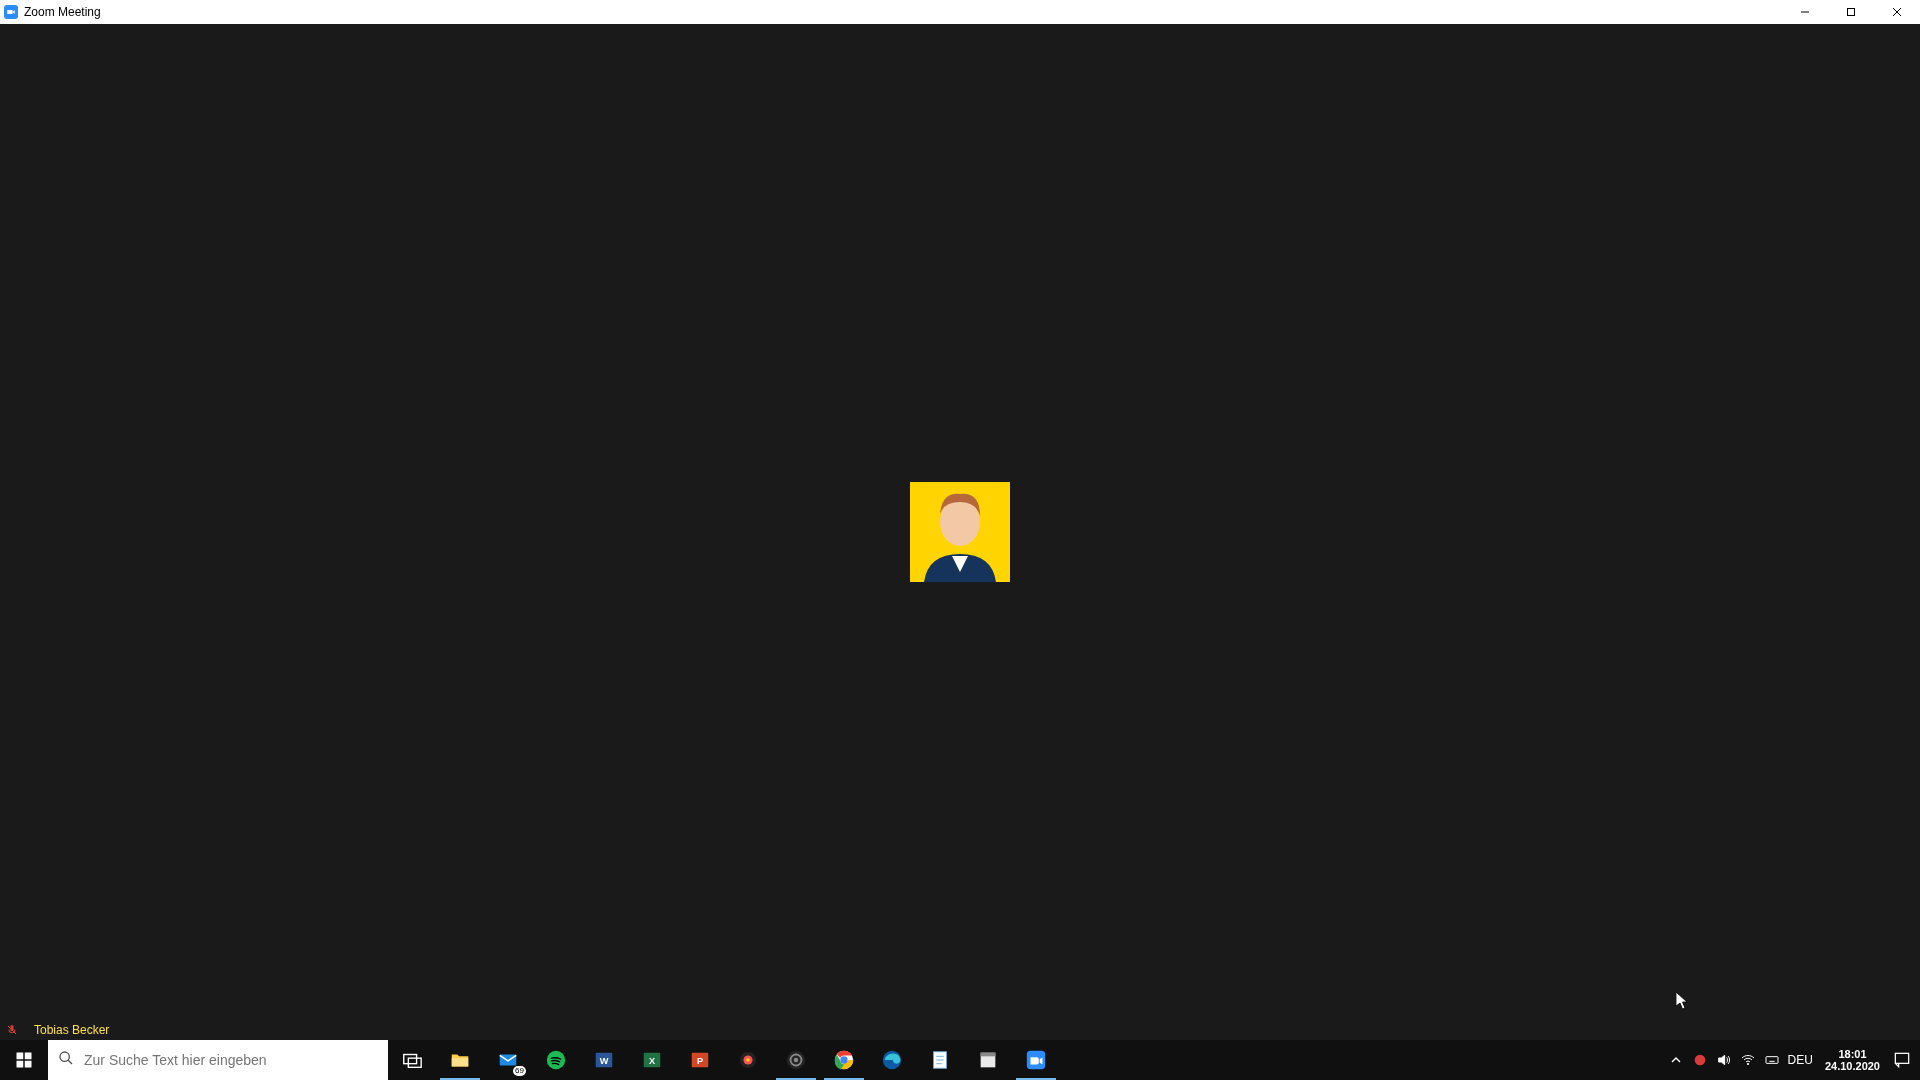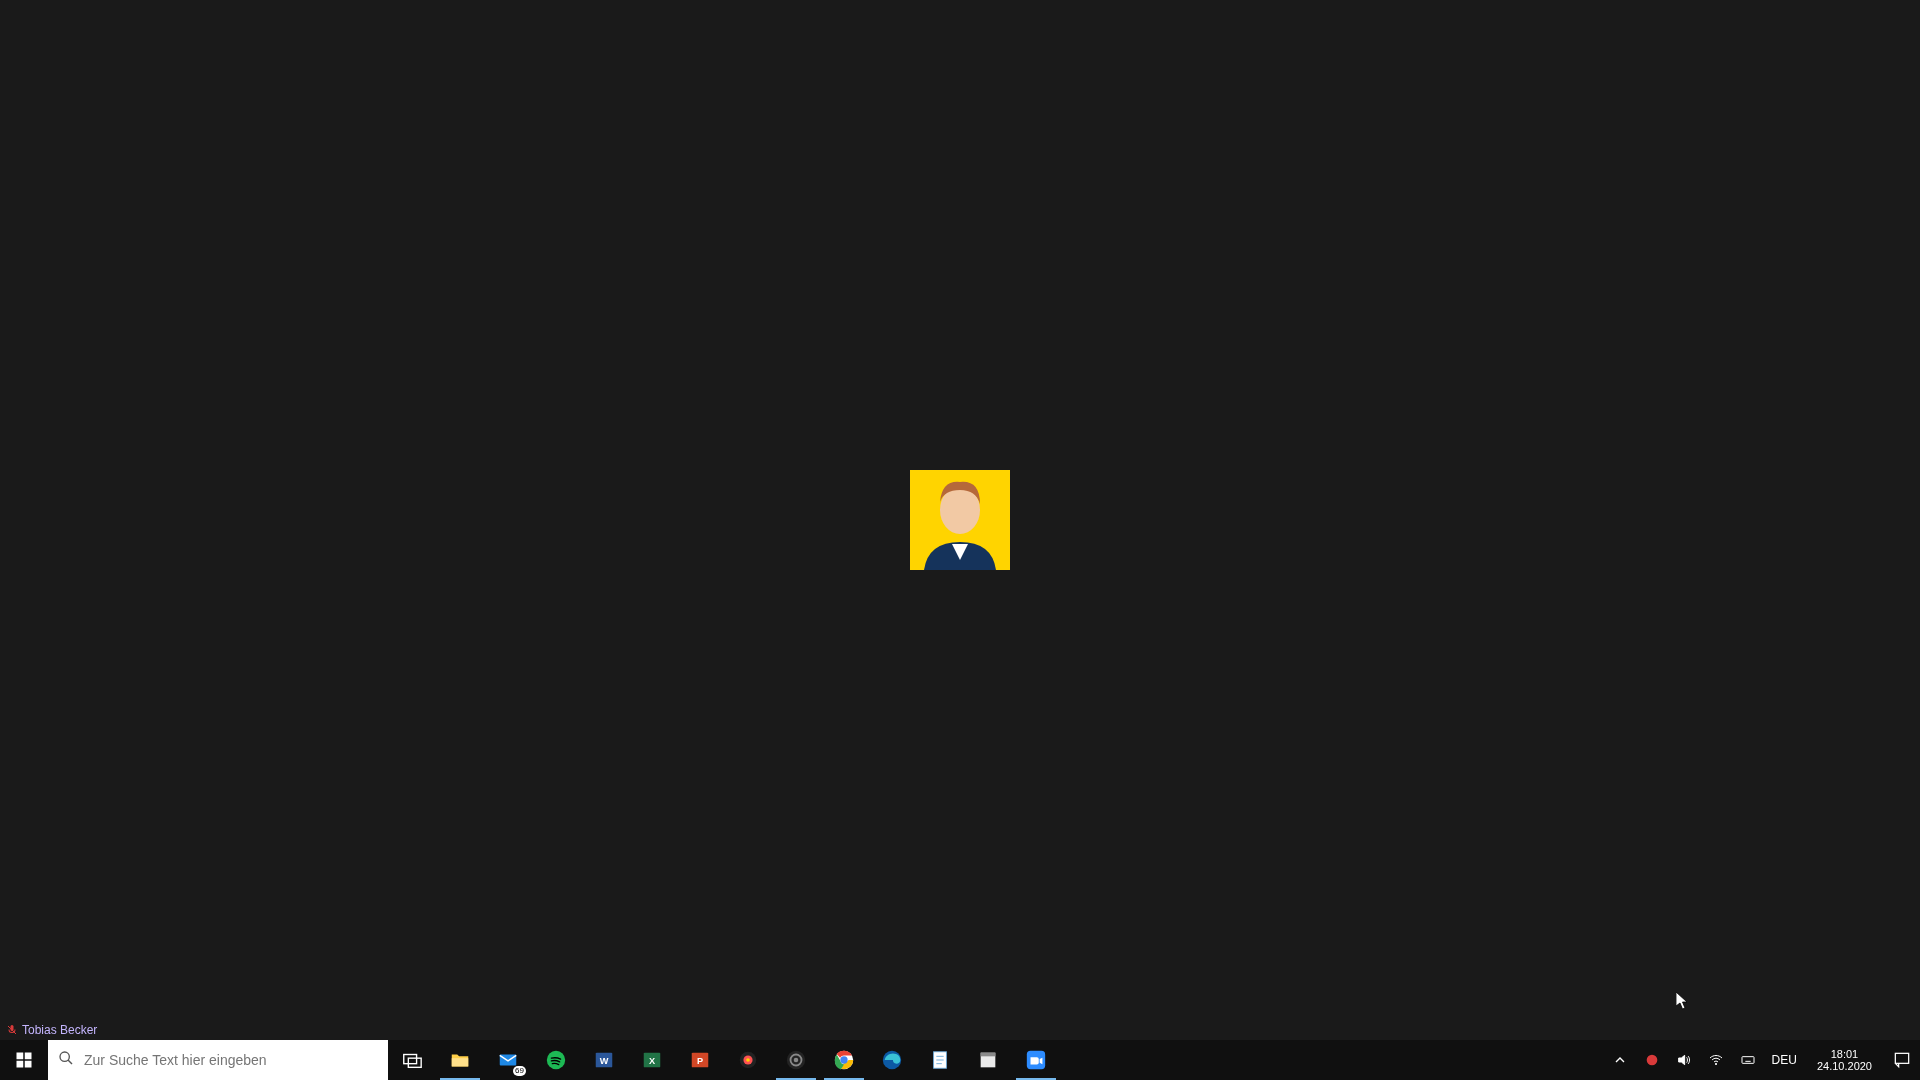--- a/index.html
+++ b/index.html
@@ -14,56 +14,82 @@
 .titlebar .title { font-size: 12px; color: #000; }
 .titlebar .win-controls { margin-left: auto; display: flex; }
 .titlebar .win-btn { width: 46px; height: 24px; display: flex; align-items: center; justify-content: center; cursor: pointer; }
 .titlebar .win-btn svg { width: 10px; height: 10px; stroke: #000; stroke-width: 1; fill: none; }
 
 .video-area { flex: 1; background: #1a1a1a; position: relative; }
 
 .avatar-tile { position: absolute; top: 50%; left: 50%; transform: translate(-50%, -50%); width: 100px; height: 100px; background: #ffd400; overflow: hidden; }
 .avatar-tile svg { width: 100%; height: 100%; display: block; }
 
-.participant-label { position: absolute; left: 4px; bottom: 2px; display: flex; align-items: center; gap: 4px; color: #c4b5fd; font-size: 12px; padding: 1px 2px; }
+.participant-label { position: absolute; left: 4px; bottom: 2px; display: flex; align-items: center; gap: 16px; color: #fde047; font-size: 12px; padding: 1px 2px; }
 .participant-label .mic-icon { width: 12px; height: 12px; }
 .participant-label .mic-icon svg { width: 12px; height: 12px; }
 
 
 .taskbar { position: absolute; left: 0; right: 0; bottom: 0; height: 40px; background: #101010; display: flex; align-items: stretch; color: #fff; }
 
 .start-btn { width: 48px; display: flex; align-items: center; justify-content: center; cursor: pointer; }
 .start-btn svg { width: 18px; height: 18px; fill: #fff; }
 
 .search-box { width: 340px; background: #fff; display: flex; align-items: center; padding: 0 10px; gap: 10px; }
 .search-box svg { width: 16px; height: 16px; stroke: #555; fill: none; stroke-width: 2; }
 .search-box input { border: none; outline: none; flex: 1; font-size: 14px; color: #ec4899; background: transparent; }
 
 .task-btn { width: 48px; display: flex; align-items: center; justify-content: center; cursor: pointer; position: relative; }
 .task-btn svg { width: 22px; height: 22px; }
 .task-btn.active::after { content: ""; position: absolute; bottom: 0; left: 4px; right: 4px; height: 2px; background: #76b9ed; }
 .task-btn .badge { position: absolute; bottom: 4px; right: 6px; background: #fff; color: #000; font-size: 8px; border-radius: 6px; padding: 0 2px; line-height: 10px; }
 
 .task-spacer { flex: 1; }
 
-.tray { display: flex; align-items: center; gap: 16px; padding: 0 8px; }
+.tray { display: flex; align-items: center; gap: 8px; padding: 0 8px; }
 .tray .tray-icon { width: 16px; height: 16px; display: flex; align-items: center; justify-content: center; cursor: pointer; }
 .tray .tray-icon svg { width: 16px; height: 16px; }
 .tray .lang { font-size: 12px; cursor: pointer; }
-.tray .clock { font-size: 11px; line-height: 12px; text-align: center; cursor: pointer; padding: 0 4px; }
+.tray .clock { font-size: 11px; line-height: 12px; text-align: center; cursor: pointer; padding: 0 4px; font-weight: bold; }
 .tray .notif { width: 20px; display: flex; align-items: center; justify-content: center; cursor: pointer; }
 
 .cursor { position: absolute; width: 12px; height: 18px; pointer-events: none; }
 .cursor svg { width: 12px; height: 18px; }
 </style>
 </head>
 <body>
 
 <div class="zoom-window">
 
+  <div class="titlebar">
+    <span class="app-icon">
+      <svg viewBox="0 0 24 24">
+          <path fill="#fff" d="M3 7h11a2 2 0 0 1 2 2v6a2 2 0 0 1-2 2H3V7zm14 3 4-2v8l-4-2v-4z"></path>
+        </svg>
+    </span>
+    <span class="title">Zoom Meeting</span>
+    <div class="win-controls">
+      <div class="win-btn">
+        <svg viewBox="0 0 10 10">
+            <line x1="1" y1="5" x2="9" y2="5"></line>
+          </svg>
+      </div>
+      <div class="win-btn">
+        <svg viewBox="0 0 10 10">
+            <rect x="1.5" y="1.5" width="7" height="7"></rect>
+          </svg>
+      </div>
+      <div class="win-btn close">
+        <svg viewBox="0 0 10 10">
+            <line x1="1" y1="1" x2="9" y2="9"></line>
+            <line x1="9" y1="1" x2="1" y2="9"></line>
+          </svg>
+      </div>
+    </div>
+  </div>
 
   <div class="video-area">
     <div class="avatar-tile">
       <svg viewBox="0 0 100 100">
         <rect width="100" height="100" fill="#ffd400"></rect>
 
         <ellipse cx="50" cy="40" rx="20" ry="24" fill="#f2c9a4"></ellipse>
 
         <path d="M30 32 Q32 10 50 12 Q70 10 70 34 Q66 20 50 20 Q34 20 30 32 Z" fill="#b5683a"></path>
 

